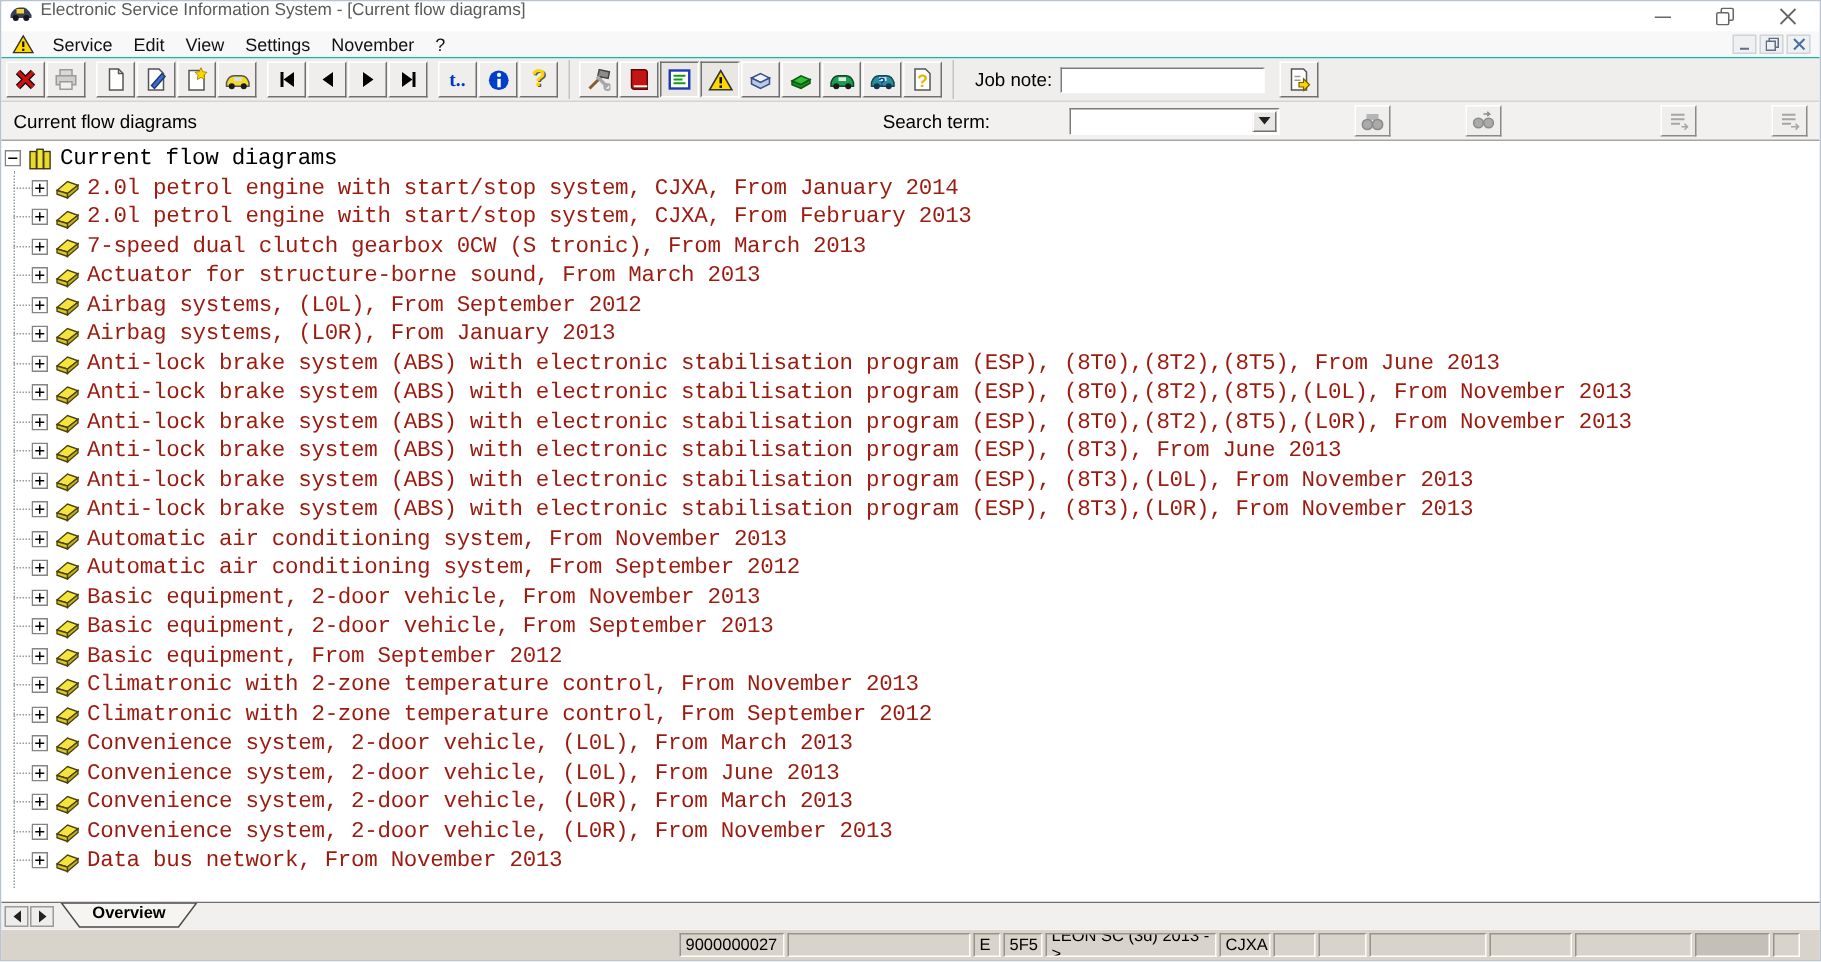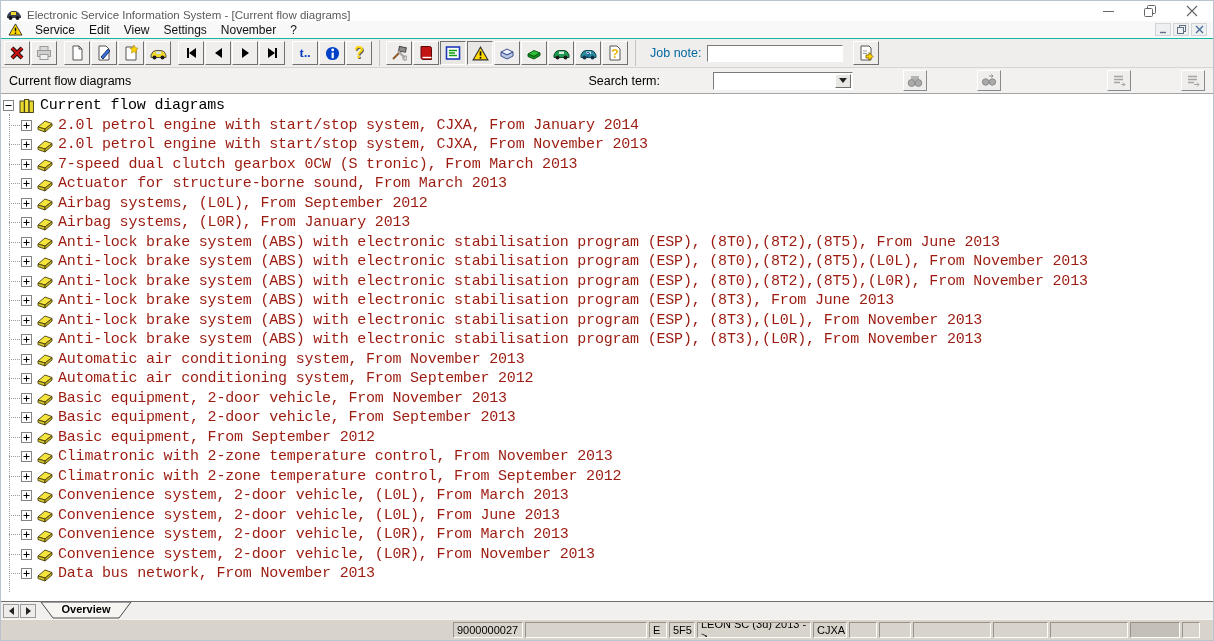--- a/index.html
+++ b/index.html
@@ -1,21 +1,21 @@
 <!DOCTYPE html>
 <html><head>
 <meta charset="utf-8">
 <style>
   * { box-sizing: border-box; }
   html,body { margin:0; padding:0; }
   body { width:1214px; height:641px; font-family:"Liberation Sans", sans-serif; background:#fff; overflow:hidden; }
   .window { width:1214px; height:641px; border:1px solid #b9c4ce; display:flex; flex-direction:column; background:#fff; }
 
   
-  .titlebar { height:20px; display:flex; align-items:flex-end; padding-left:5px; background:#fff; flex:0 0 auto; }
+  .titlebar { height:20px; display:flex; align-items:flex-start; padding-left:5px; background:#fff; flex:0 0 auto; }
   .app-icon { width:16px; height:14px; margin-right:5px; }
   .title-text { font-size:11.5px; color:#5a5a5a; }
   .wcontrols { margin-left:auto; display:flex; height:20px; }
   .wbtn { width:42px; height:20px; display:flex; align-items:center; justify-content:center; color:#666; }
 
   
   .menubar { height:18px; display:flex; align-items:center; background:#f8f8f8; border-bottom:1px solid #14b8a6; padding-left:6px; flex:0 0 auto; }
   .menu-warn { width:15px; height:13px; margin:0 5px 0 1px; }
   .mitem { font-size:12px; color:#111; padding:0 7px; }
   .mdi-controls { margin-left:auto; display:flex; gap:2px; padding-right:6px; }
@@ -26,21 +26,21 @@
   .tbtn { width:26px; height:24px; display:flex; align-items:center; justify-content:center; background:#f0eeec;
           border:1px solid; border-color:#ffffff #707070 #707070 #ffffff; margin-right:1px; flex:0 0 auto; }
   .tbtn.pressed { border-color:#707070 #ffffff #ffffff #707070; background:#e9e7e4; }
   .tgap { width:6px; flex:0 0 auto; }
   .tsep { width:1px; height:26px; background:#c6c4c1; margin:0 6px; flex:0 0 auto; }
   .tri-r { width:0;height:0;border-top:5px solid transparent;border-bottom:5px solid transparent;border-left:7px solid #000; }
   .tri-l { width:0;height:0;border-top:5px solid transparent;border-bottom:5px solid transparent;border-right:7px solid #000; }
   .vbar { width:2px; height:10px; background:#000; }
   .t-label { color:#0038c0; font-weight:bold; font-size:13px; font-family:"Liberation Serif",serif; }
   .qmark { color:#ffd400; font-weight:bold; font-size:16px; text-shadow:1px 1px 0 #5a5a5a; line-height:14px; }
-  .jobnote-label { font-size:12.5px; margin:0 6px 0 8px; color:#0369a1; }
+  .jobnote-label { font-size:12.5px; margin:0 6px 0 8px; color:#000000; }
   .jobnote-input { width:136px; height:17px; background:#fff; border:1px solid; border-color:#7a7a7a #ffffff #ffffff #7a7a7a; font-size:12px; padding:0 3px; }
   .props-btn { margin-left:10px; }
 
   
   .viewheader { height:26px; background:#f2f1ef; border-bottom:1px solid #a5a5a5; display:flex; align-items:center; padding:0 8px 0 8px; flex:0 0 auto; }
   .view-title { font-size:12.5px; color:#000; }
   .search-area { margin-left:auto; display:flex; align-items:center;gap:48px; }
   .search-label { font-size:12.5px; margin-right:5px; }
   .combo { width:140px; height:18px; background:#fff; border:1px solid; border-color:#7a7a7a #ffffff #ffffff #7a7a7a; display:flex; align-items:center; }
   .combo-value { flex:1; font-size:12px; padding-left:3px; }
@@ -379,21 +379,21 @@
               <line x1="5.5" y1="2.5" x2="5.5" y2="8.5" stroke="#000"></line>
             </svg>
       </span>
       <svg class="ticon" viewBox="0 0 18 16">
         <g stroke="#4a4010" stroke-width="0.9">
           <path d="M2 10 L9 4 L16 6.5 L9 12 Z" fill="#f4e43c"></path>
           <path d="M2 10 V12.5 L9 15 V12 Z" fill="#d8c828"></path>
           <path d="M9 12 L16 6.5 V9 L9 15 Z" fill="#c4b41e"></path>
         </g>
       </svg>
-      <span class="tlabel">2.0l petrol engine with start/stop system, CJXA, From November 2013</span>
+      <span class="tlabel">2.0l petrol engine with start/stop system, CJXA, From February 2013</span>
     </div>
 
     <div class="trow">
       <span class="expand">
         <svg width="11" height="11" viewBox="0 0 11 11">
               <rect x="0.5" y="0.5" width="10" height="10" fill="#fff" stroke="#848484"></rect>
               <line x1="2.5" y1="5.5" x2="8.5" y2="5.5" stroke="#000"></line>
               <line x1="5.5" y1="2.5" x2="5.5" y2="8.5" stroke="#000"></line>
             </svg>
       </span>

